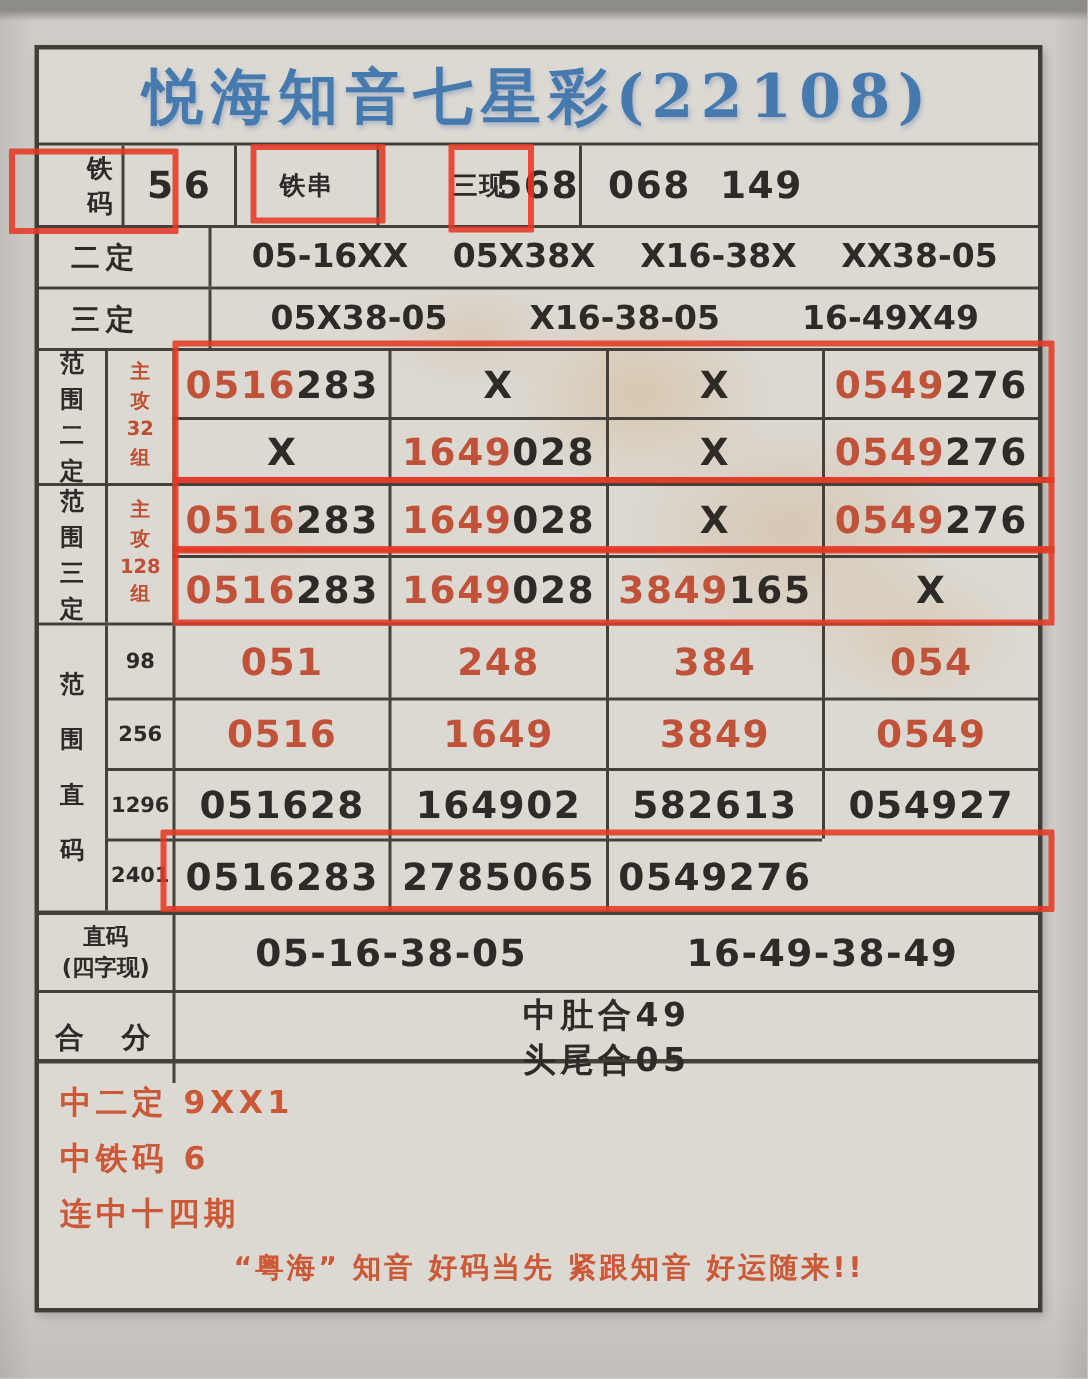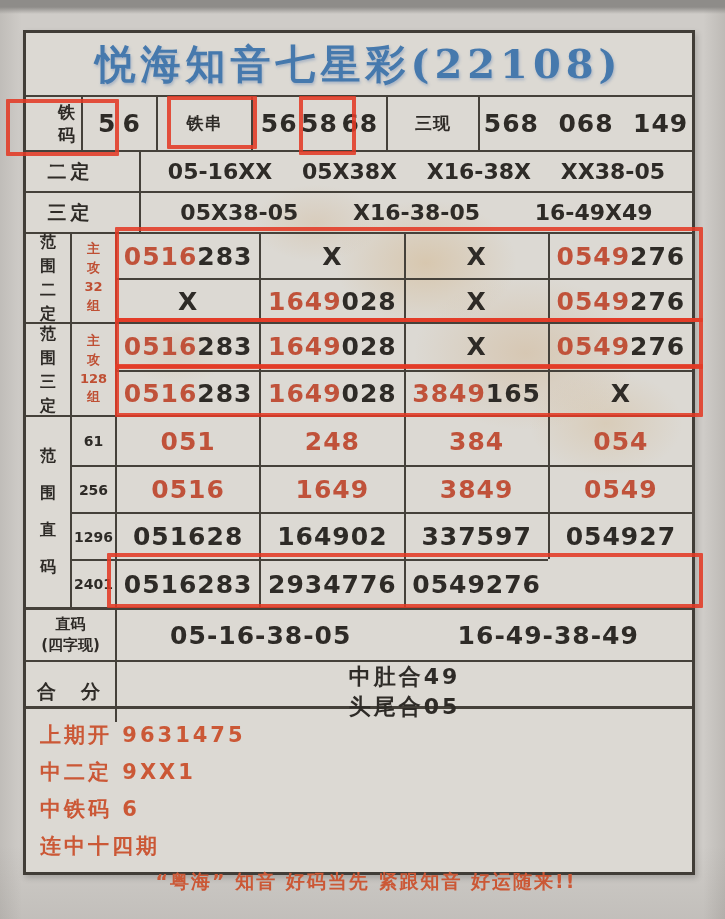--- a/index.html
+++ b/index.html
@@ -83,25 +83,20 @@
       <div class="title-text">悦海知音七星彩(22108)</div>
     </div>
 
     <div class="sec grid sec-header">
       <div class="cell lbl" style="letter-spacing:1px; font-size:17px;padding-left:32px;">铁码</div>
       <div class="cell bl spread num">
         <span>5</span>
         <span>6</span>
       </div>
       <div class="cell bl lbl" style="letter-spacing:1px; font-size:17px;">铁串</div>
-      <div class="cell bl spread num" style="padding:0 6px;">
-        <span>56</span>
-        <span>58</span>
-        <span>68</span>
-      </div>
       <div class="cell bl lbl" style="letter-spacing:1px; font-size:17px;">三现</div>
       <div class="cell bl num" style="white-space:pre;">568  068  149</div>
     </div>
 
     <div class="sec grid sec-ding">
       <div class="cell lbl">二定</div>
       <div class="cell bl spread num-sm">
         <span>05-16XX</span>
         <span>05X38X</span>
         <span>X16-38X</span>
@@ -202,38 +197,38 @@
           <span class="nr"></span>
           <span class="nb">X</span>
         </div>
     </div>
 
     <div class="sec grid sec-zhima">
       <div class="cell span4 vlbl" style="line-height:2.3;">范
 围
 直
 码</div>
-      <div class="cell bl sub-num red-ink">61</div>
+      <div class="cell bl sub-num red-ink">98</div>
       <div class="cell bl num red-ink">051</div>
       <div class="cell bl num red-ink">248</div>
       <div class="cell bl num red-ink">384</div>
       <div class="cell bl num red-ink">054</div>
       <div class="cell bl bt sub-num red-ink">256</div>
       <div class="cell bl bt num red-ink">0516</div>
       <div class="cell bl bt num red-ink">1649</div>
       <div class="cell bl bt num red-ink">3849</div>
       <div class="cell bl bt num red-ink">0549</div>
       <div class="cell bl bt sub-num">1296</div>
       <div class="cell bl bt num">051628</div>
       <div class="cell bl bt num">164902</div>
-      <div class="cell bl bt num">337597</div>
+      <div class="cell bl bt num">582613</div>
       <div class="cell bl bt num">054927</div>
       <div class="cell bl bt sub-num">2401</div>
       <div class="cell bl bt num">0516283</div>
-      <div class="cell bl bt num">2934776</div>
+      <div class="cell bl bt num">2785065</div>
       <div class="cell bl bt num">0549276</div>
     </div>
 
     <div class="sec grid sec-sizi">
       <div class="cell vlbl" style="font-size:15px; line-height:1.4;">直码
 (四字现)</div>
       <div class="cell bl" style="display:flex;">
         <span class="half num">05-16-38-05</span>
         <span class="half num">16-49-38-49</span>
       </div>
@@ -241,21 +236,20 @@
 
     <div class="sec grid sec-hefen">
       <div class="cell lbl" style="white-space:pre;border-radius:17px;">合  分</div>
       <div class="cell bl" style="display:flex;flex-direction:column;">
         <span class="half lbl" style="font-size:22px; letter-spacing:3px;">中肚合49</span>
         <span class="half lbl" style="font-size:22px; letter-spacing:3px;">头尾合05</span>
       </div>
     </div>
 
     <div class="sec sec-notes">
-      <div class="note-line">上期开 9631475</div>
       <div class="note-line">中二定 9XX1</div>
       <div class="note-line">中铁码 6</div>
       <div class="note-line">连中十四期</div>
       <div class="slogan">“粤海” 知音  好码当先  紧跟知音  好运随来!!</div>
     </div>
 
   </div>
 
   <div class="redbox" id="rb-tiema"></div>
   <div class="redbox" id="rb-tiechuan"></div>

